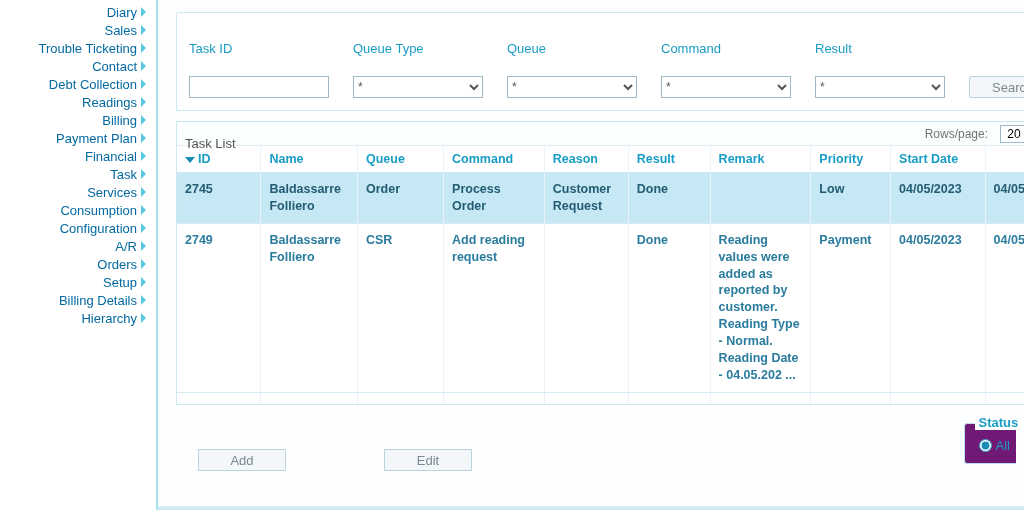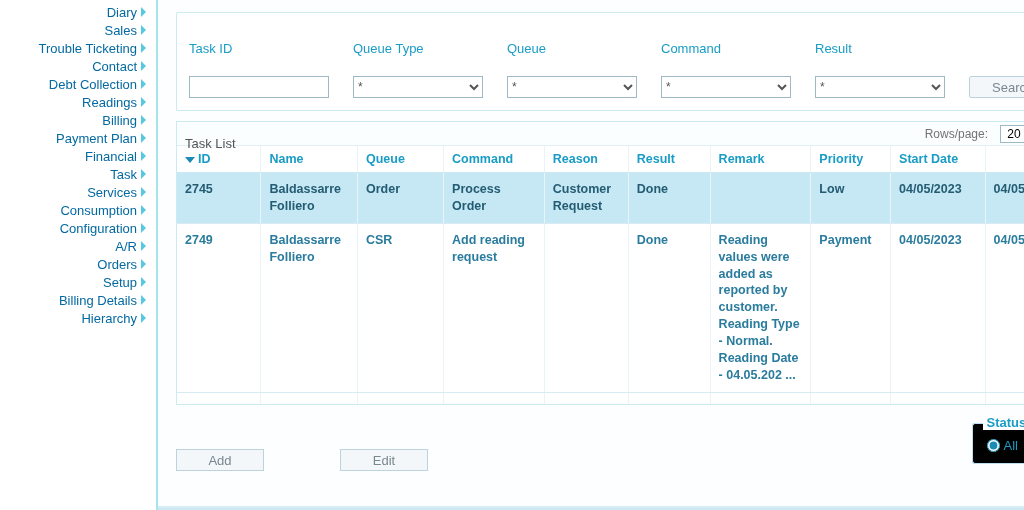--- a/index.html
+++ b/index.html
@@ -186,32 +186,33 @@
     display:flex;
     gap:76px;
   }
   .footer-btns button {
     width:88px; height:22px;
     background:#f4f7f9;
     border:1px solid #bcd2dc;
     color:#7a8891;
     font-size:13px;
     cursor:pointer;
+    margin-left:22px;
   }
 
   
   .status-box {
     position:absolute;
-    right:0;
+    right:8px;
     bottom:46px;
     border:1px solid #b9dff0;
     border-right:none;
     border-radius:3px 0 0 3px;
     padding:14px 6px 10px 14px;
-    background:#000000;
+    background:#701a75;
   }
   .status-box .legend {
     position:absolute;
     top:-9px; left:10px;
     background:#fff;
     padding:0 4px;
     color:#199cc5;
     font-weight:bold;
     font-size:13px;
   }

